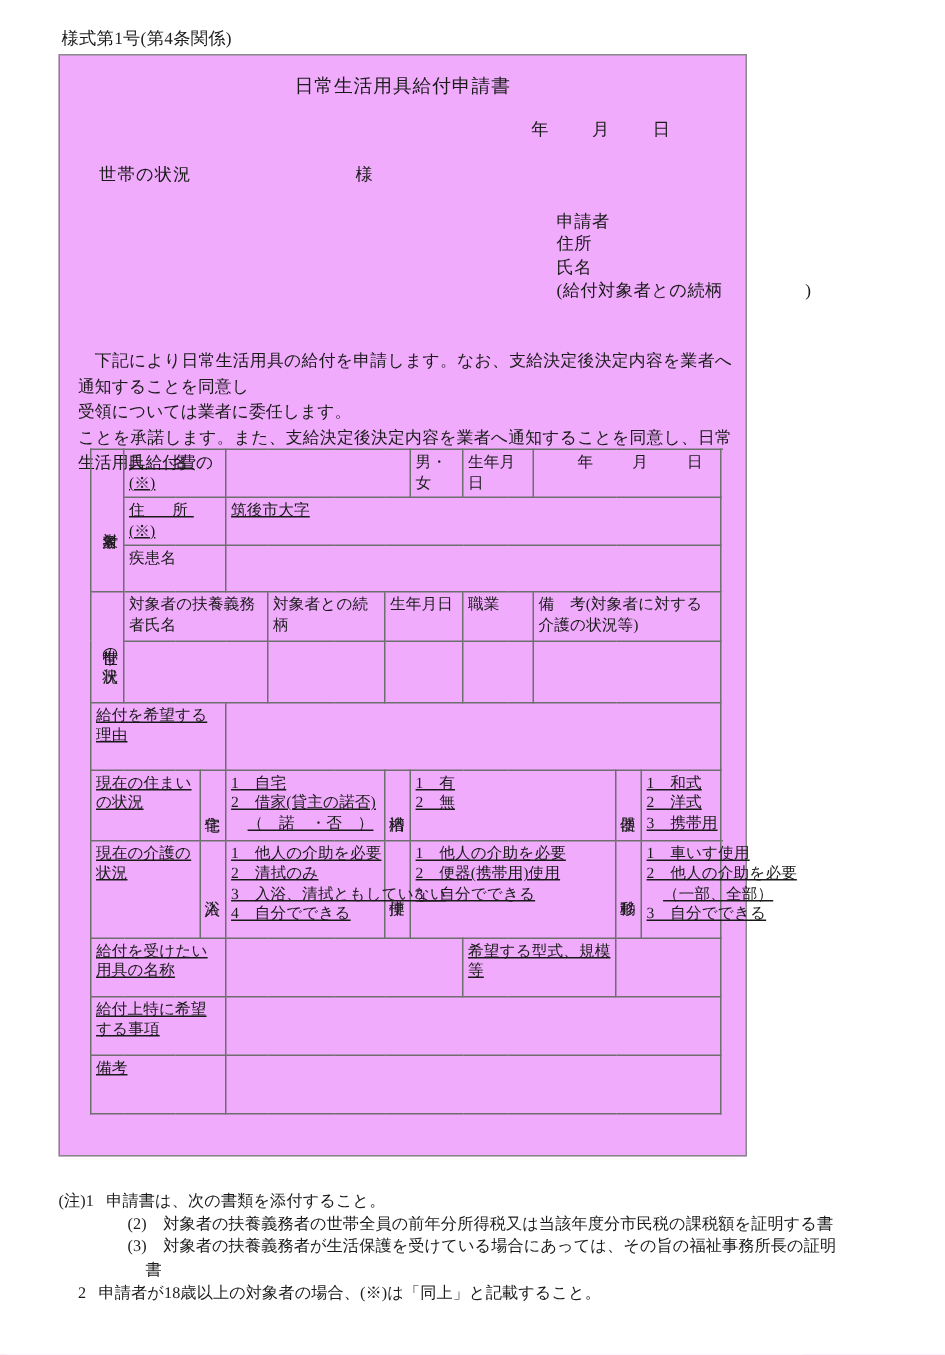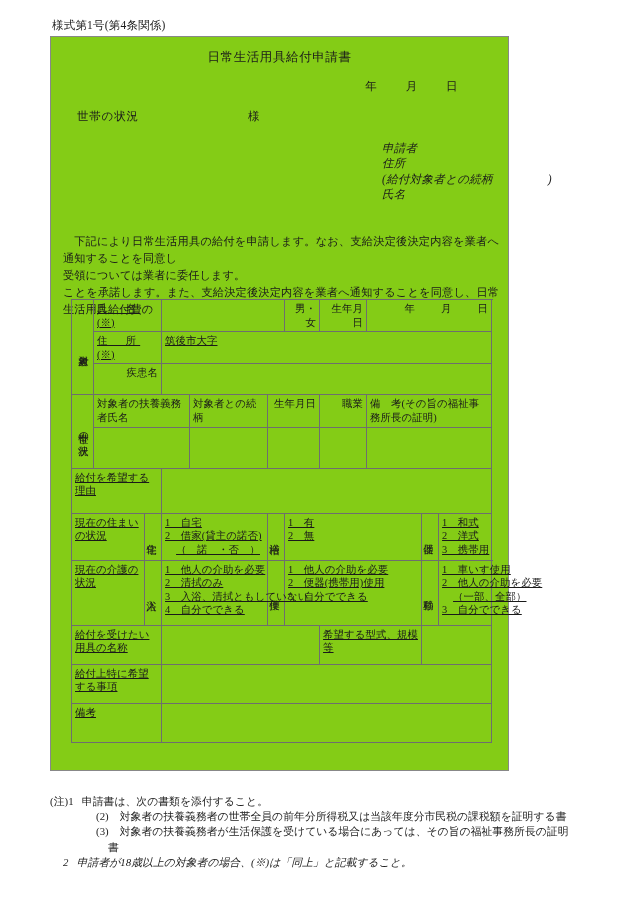--- a/index.html
+++ b/index.html
@@ -11,21 +11,21 @@
   body {
     width: 630px;
     height: 903px;
     font-family: "Liberation Serif", "DejaVu Serif", serif;
     color: #1a1a1a;
     position: relative;
     overflow: hidden;
   }
   .page {
     position: absolute;
-    left: 16px; top: 0;
+    left: 5px; top: 0;
     width: 530px;
     height: 903px;
     background: #fff;
   }
   
   .form-code {
     position: absolute;
     left: 36px;
     top: 18px;
     font-size: 11.5px;
@@ -34,21 +34,21 @@
   }
   
   .frame {
     position: absolute;
     left: 34px;
     top: 36px;
     width: 459px;
     height: 735px;
     border: 1.6px solid #888888;
     box-sizing: border-box;
-    background: #84cc16;
+    background: #f0abfc;
   }
   .frame-inner {
     position: relative;
     width: 100%;
     height: 100%;
   }
   .doc-title {
     position: absolute;
     top: 12px;
     left: 0;
@@ -82,21 +82,20 @@
     font-size: 11.5px;
   }
   .applicant-block {
     position: absolute;
     top: 104px;
     left: 331px;
     font-size: 11.5px;
     line-height: 15.4px;
     letter-spacing: 0.3px;
     white-space: nowrap;
-    font-style: italic;
   }
   .applicant-block .rel-line {
     position: relative;
     display: block;
     width: 170px;
   }
   .applicant-block .rel-close {
     position: absolute;
     right: 0;
     top: 0;
@@ -134,21 +133,21 @@
   td.vert {
     writing-mode: vertical-rl;
     text-orientation: upright;
     text-align: center;
     vertical-align: middle;
     padding: 2px 1px;
     letter-spacing: 1px;
     white-space: nowrap;
   }
   td.mid { vertical-align: middle; text-decoration: underline; }
-  td.ctr { text-align: right; vertical-align: middle; }
+  td.ctr { text-align: left; vertical-align: middle; }
   td.pad-l { padding-left: 6px; }
   .sp-name { letter-spacing: 4px; }
   .opt { display: block; white-space: nowrap; }
   .opt-i { display: block; white-space: nowrap; padding-left: 11px; }
   .ymd { letter-spacing: 0.4px; }
   .ymd i { font-style: normal; display: inline-block; width: 26px; }
 
   
   .notes {
     position: absolute;
@@ -158,21 +157,21 @@
     font-size: 10.8px;
     line-height: 15.2px;
     letter-spacing: 0.05px;
     margin-top: 12px;
   }
   .notes .n-row { display: block; white-space: nowrap; }
   .notes .lvl1 { padding-left: 0; }
   .notes .lvl2 { padding-left: 46px; text-indent: 0; white-space: normal; }
   .notes .lvl2b { padding-left: 46px; white-space: normal; }
   .notes .cont { padding-left: 58px; }
-  .notes .last { padding-left: 13px; font-style: italic; }
+  .notes .last { padding-left: 13px; }
 </style>
 </head>
 <body>
 
 <div class="page">
 
   <div class="form-code">様式第1号(第4条関係)</div>
 
   <div class="frame">
     <div class="frame-inner">
@@ -186,25 +185,25 @@
         <span class="gap"></span>
         <span>日</span>
       </div>
 
       <div class="addressee">世帯の状況</div>
       <div class="addressee-sama">様</div>
 
       <div class="applicant-block">
         <span class="rel-line">申請者</span>
         <span class="rel-line">住所</span>
+        <span class="rel-line">氏名</span>
         <span class="rel-line">
           <span>(給付対象者との続柄</span>
           <span class="rel-close">)</span>
         </span>
-        <span class="rel-line">氏名</span>
       </div>
 
       <div class="intro">
         <p class="indent">下記により日常生活用具の給付を申請します。なお、支給決定後決定内容を業者へ通知することを同意し</p>
         <p>受領については業者に委任します。</p>
         <p>ことを承諾します。また、支給決定後決定内容を業者へ通知することを同意し、日常生活用具給付費の</p>
       </div>
 
       <table class="main">
         <colgroup>
@@ -252,21 +251,21 @@
           <td colspan="4" class="ctr" style="height:26px">疾患名</td>
           <td colspan="10"></td>
         </tr>
 
         <tr>
           <td class="vert" rowspan="2">世帯の状況</td>
           <td colspan="5">対象者の扶養義務者氏名</td>
           <td colspan="2">対象者との続柄</td>
           <td colspan="2" class="ctr">生年月日</td>
           <td colspan="2" class="ctr">職業</td>
-          <td colspan="3">備　考(その旨の福祉事務所長の証明)</td>
+          <td colspan="3">備　考(対象者に対する介護の状況等)</td>
         </tr>
         <tr>
           <td colspan="5" style="height:36px"></td>
           <td colspan="2"></td>
           <td colspan="2"></td>
           <td colspan="2"></td>
           <td colspan="3"></td>
         </tr>
 
         <tr>

